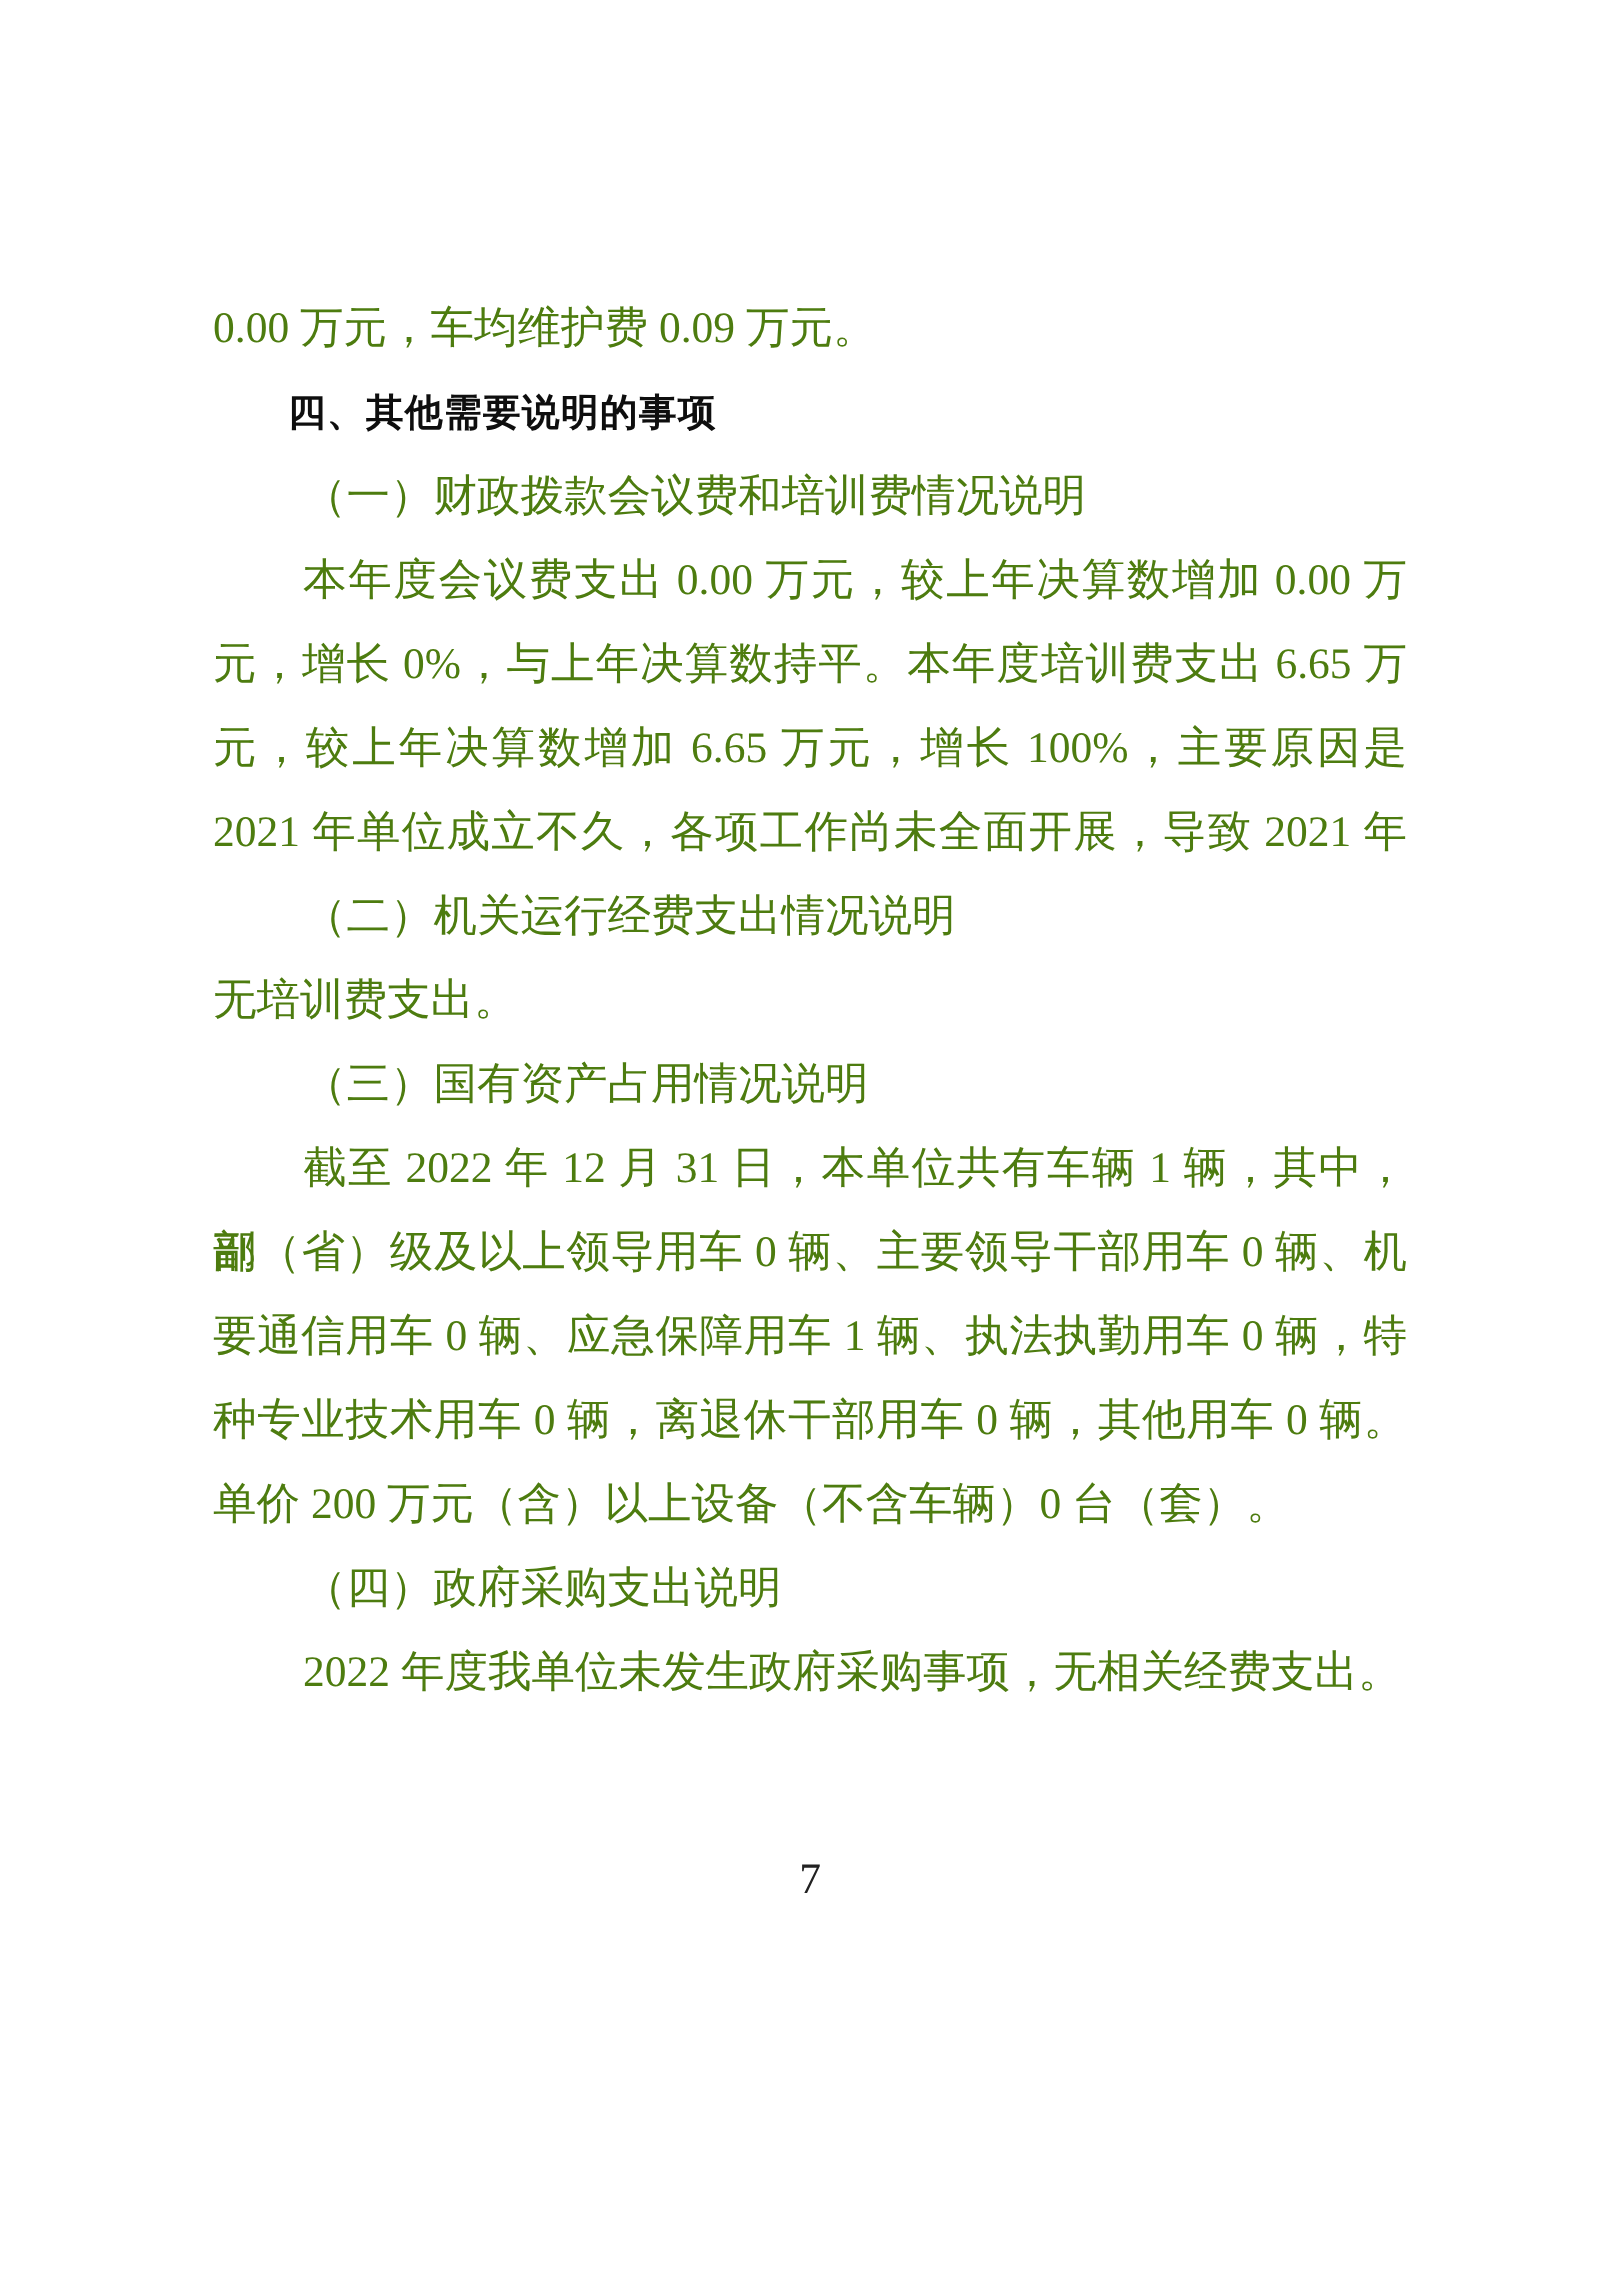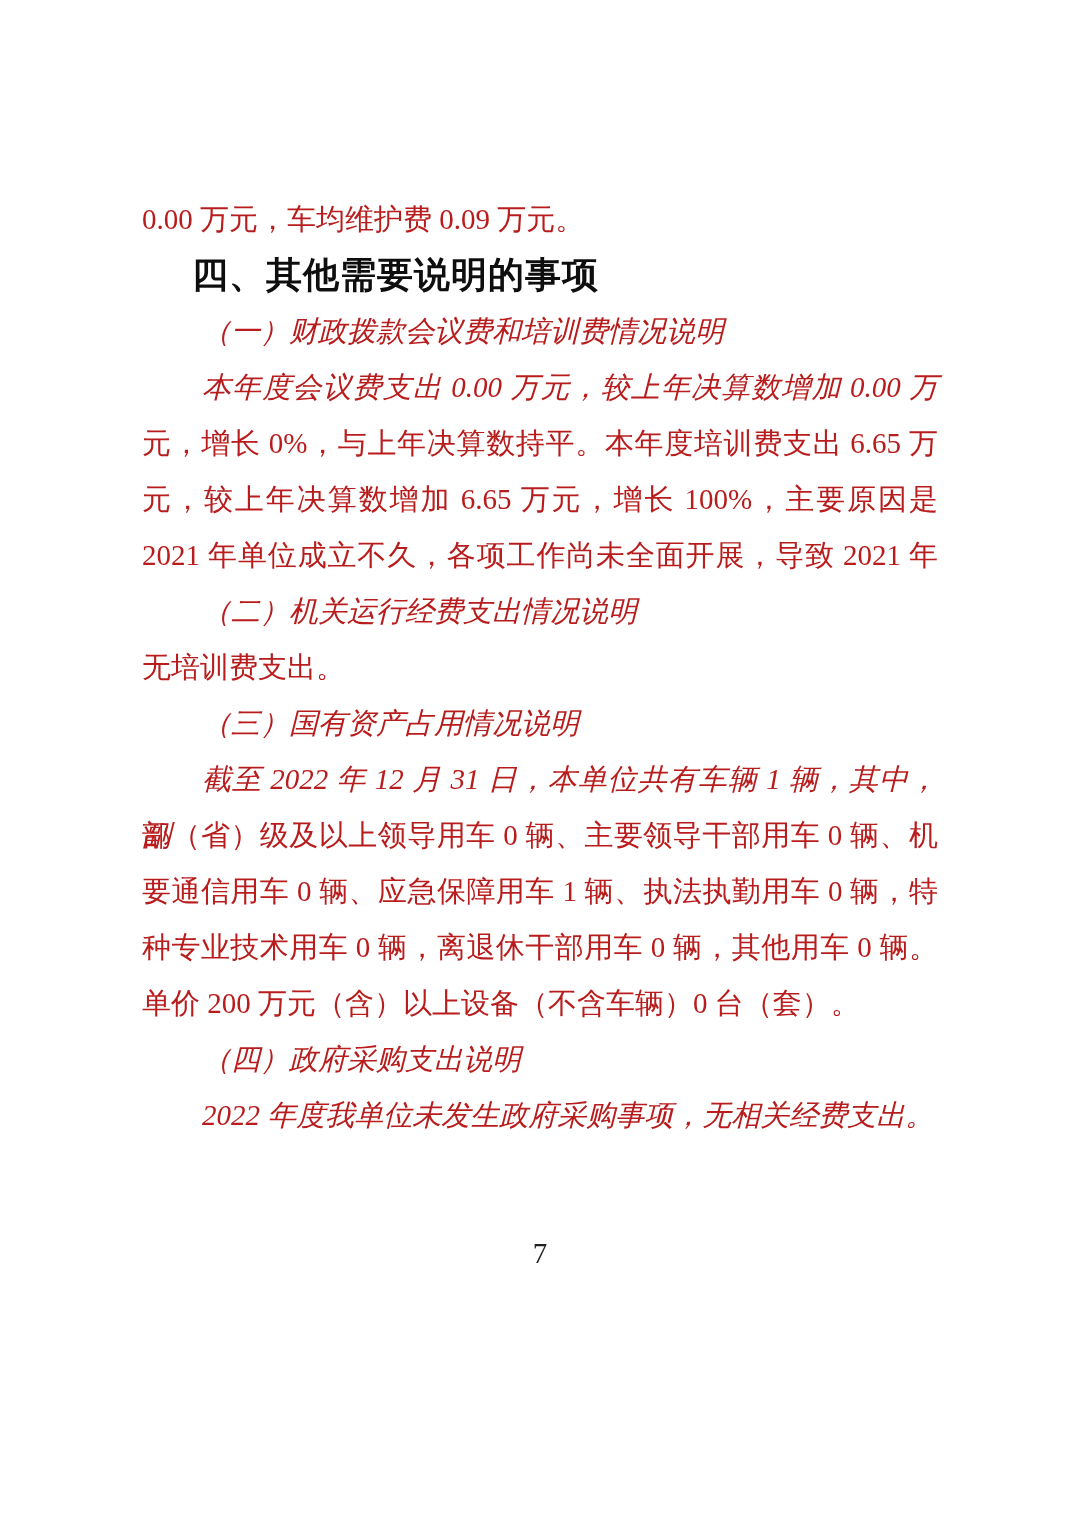--- a/index.html
+++ b/index.html
@@ -18,41 +18,40 @@
   .content {
     position: absolute;
     left: 142px;
     top: 191px;
     width: 796px;
   }
   .ln {
     height: 56px;
     line-height: 56px;
     font-size: 29px;
-    color: #b91c1c;
+    color: #4d7c0f;
     white-space: nowrap;
     font-family: "Liberation Serif", "DejaVu Serif", serif;
   }
   
   .stretch {
     white-space: normal;
     text-align: justify;
     text-align-last: justify;
     text-justify: inter-character;
   }
   
   .indent {
     text-indent: 60px;
-    font-style: italic;
   }
   
   .h1 {
-    font-family: Liberation Serif, serif;
+    font-family: Liberation Sans, sans-serif;
     font-weight: bold;
-    font-size: 36px;
+    font-size: 25px;
     color: #0e0e0e;
     text-indent: 50px;
     letter-spacing: 1px;
   }
   .pagenum {
     margin-top: 90px;
     height: 40px;
     line-height: 40px;
     text-align: center;
     font-size: 29px;

